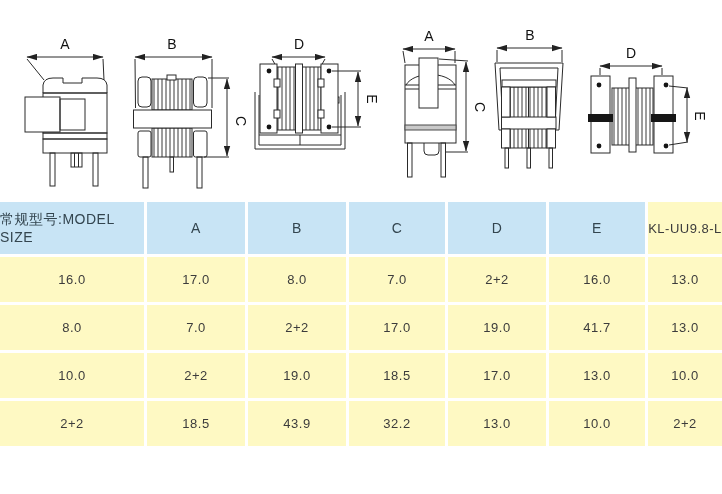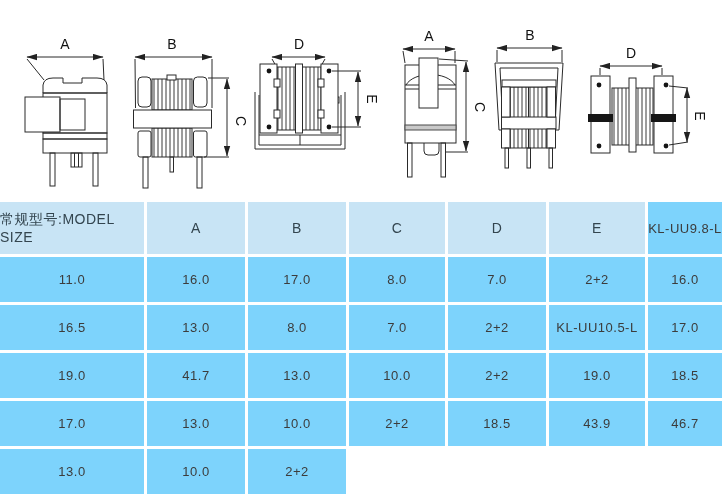--- a/index.html
+++ b/index.html
@@ -12,21 +12,21 @@
   .blk{fill:#161616;stroke:none;}
   .gband{fill:#c9c9c9;stroke:#4a4a4a;stroke-width:1;}
   .dim{font-family:"Liberation Sans",sans-serif;font-size:14px;fill:#111;}
   
   #spec-table{position:absolute;left:0;top:202px;width:722px;height:292px;
     display:grid;grid-template-columns:144px 98px 98px 96px 98px 96px 74px;
     grid-template-rows:52px 45px 45px 45px 45px 45px;gap:3px;background:#ffffff;}
   .cell{display:flex;align-items:center;justify-content:center;
     color:#3c3c3c;font-size:13px;letter-spacing:0.5px;}
   .cell.head{background:#c8e4f5;font-size:14px;color:#33454f;}
-  .cell.data{background:#7dd3fc;}
+  .cell.data{background:#fef9c3;}
 </style>
 </head>
 <body>
 
 <div id="page">
 
   <svg id="drawings" width="722" height="202" viewBox="0 0 722 202">
     <defs>
       <marker id="ah" viewBox="0 0 10 6" refX="9.5" refY="3" markerWidth="11" markerHeight="7" orient="auto-start-reverse" markerUnits="userSpaceOnUse">
         <path d="M0,0 L10,3 L0,6 Z" fill="#222"></path>
@@ -172,49 +172,46 @@
 
   <div id="spec-table">
     <div class="cell head">常规型号:MODEL SIZE</div>
     <div class="cell head">A</div>
     <div class="cell head">B</div>
     <div class="cell head">C</div>
     <div class="cell head">D</div>
     <div class="cell head">E</div>
 
     <div class="cell data">KL-UU9.8-L</div>
-    <div class="cell data">11.0</div>
     <div class="cell data">16.0</div>
     <div class="cell data">17.0</div>
     <div class="cell data">8.0</div>
     <div class="cell data">7.0</div>
     <div class="cell data">2+2</div>
 
     <div class="cell data">16.0</div>
-    <div class="cell data">16.5</div>
     <div class="cell data">13.0</div>
     <div class="cell data">8.0</div>
     <div class="cell data">7.0</div>
     <div class="cell data">2+2</div>
 
-    <div class="cell data">KL-UU10.5-L</div>
     <div class="cell data">17.0</div>
     <div class="cell data">19.0</div>
     <div class="cell data">41.7</div>
     <div class="cell data">13.0</div>
     <div class="cell data">10.0</div>
     <div class="cell data">2+2</div>
 
     <div class="cell data">19.0</div>
     <div class="cell data">18.5</div>
     <div class="cell data">17.0</div>
     <div class="cell data">13.0</div>
     <div class="cell data">10.0</div>
     <div class="cell data">2+2</div>
 
     <div class="cell data">18.5</div>
     <div class="cell data">43.9</div>
-    <div class="cell data">46.7</div>
+    <div class="cell data">32.2</div>
     <div class="cell data">13.0</div>
     <div class="cell data">10.0</div>
     <div class="cell data">2+2</div>
   </div>
 </div>
 
 </body></html>

